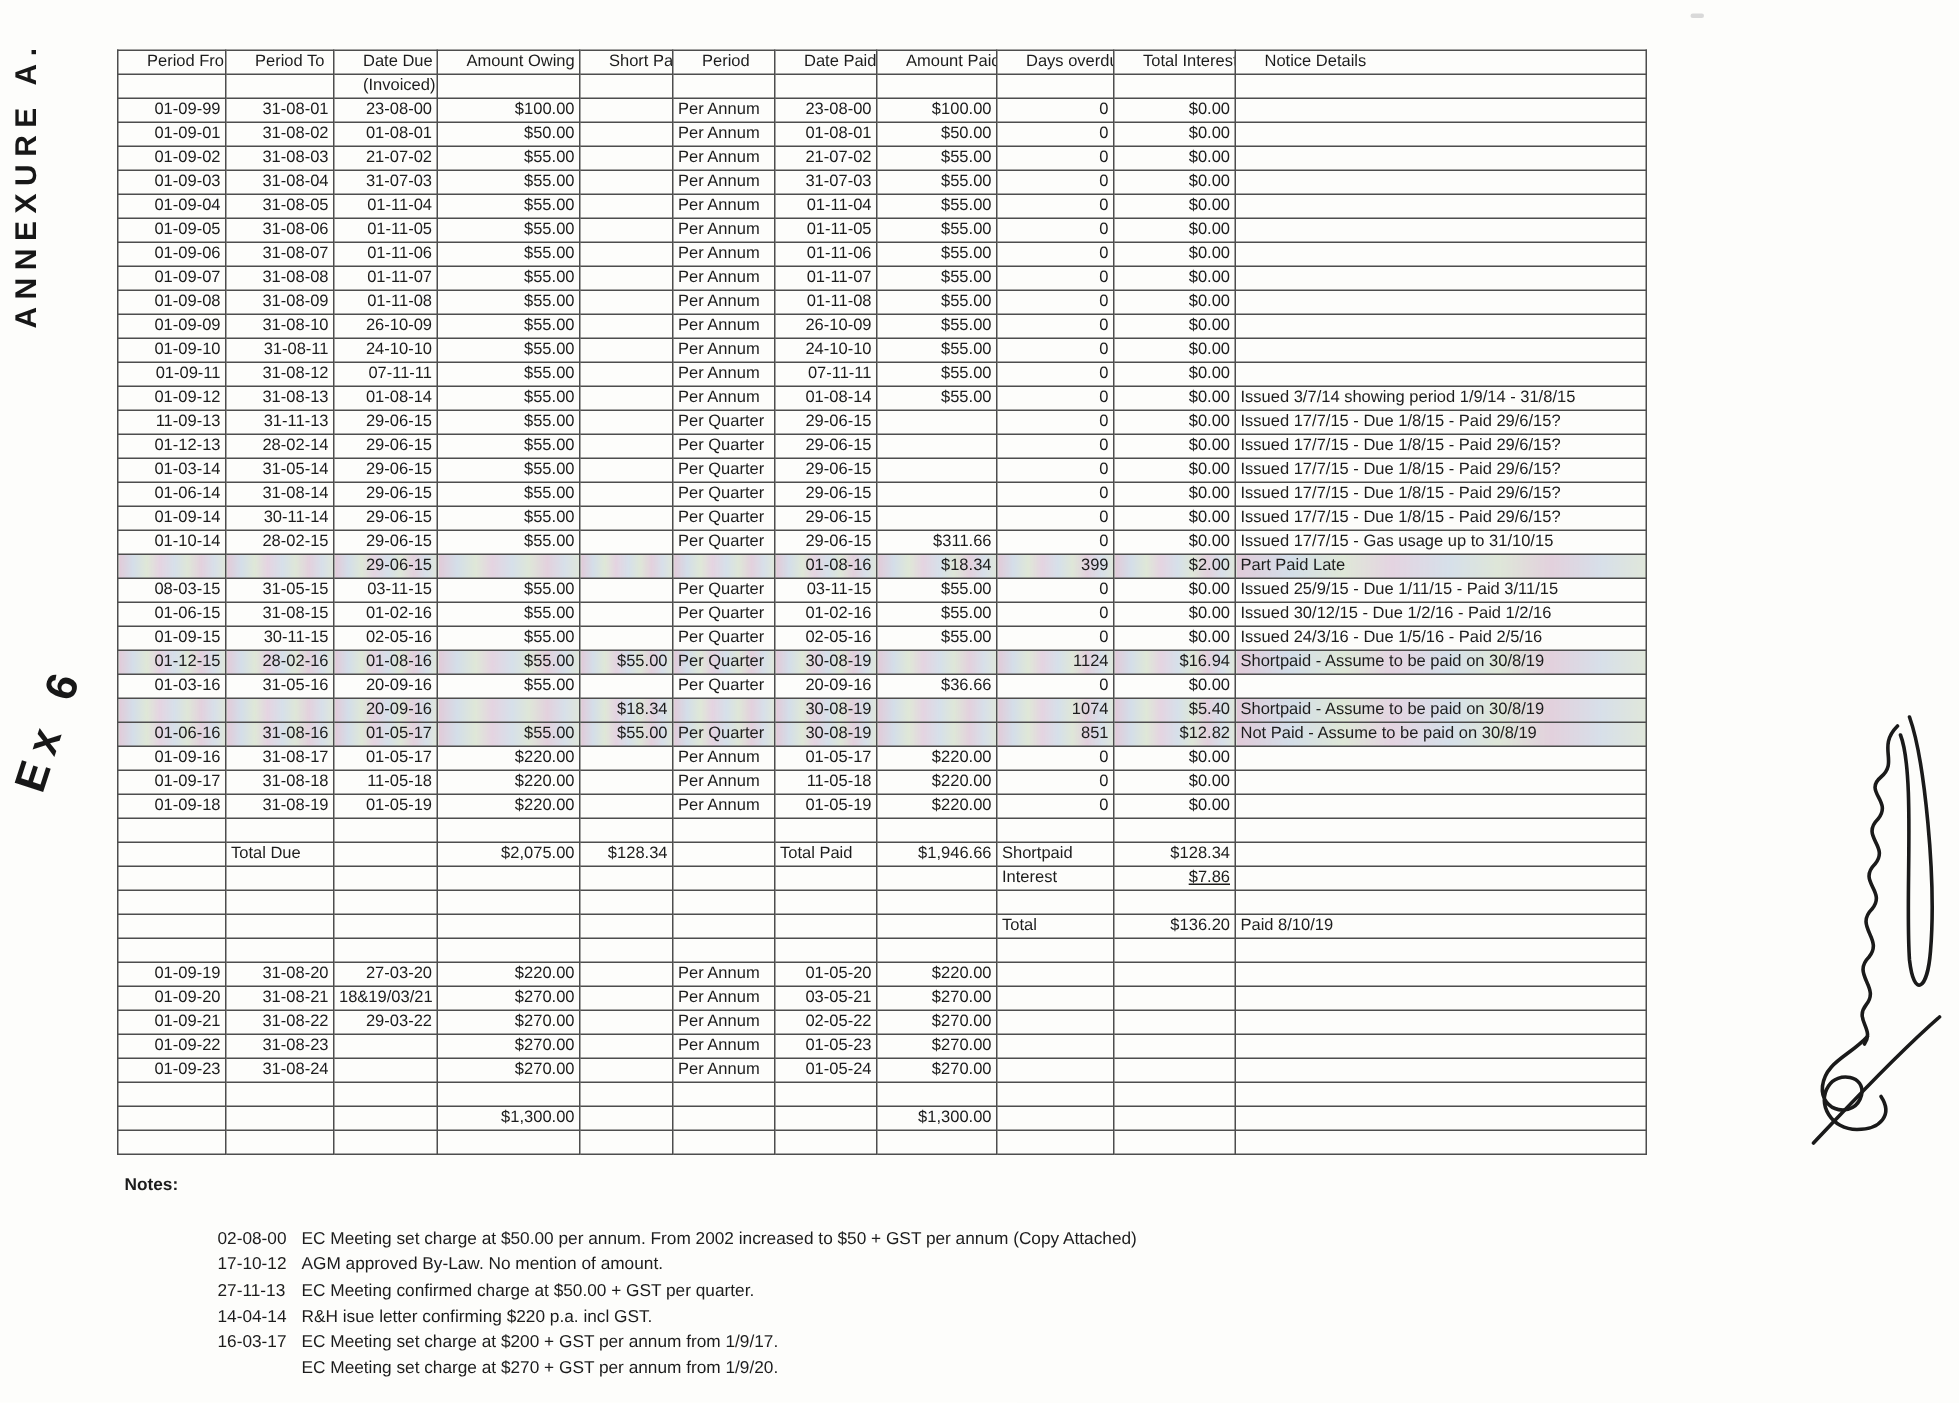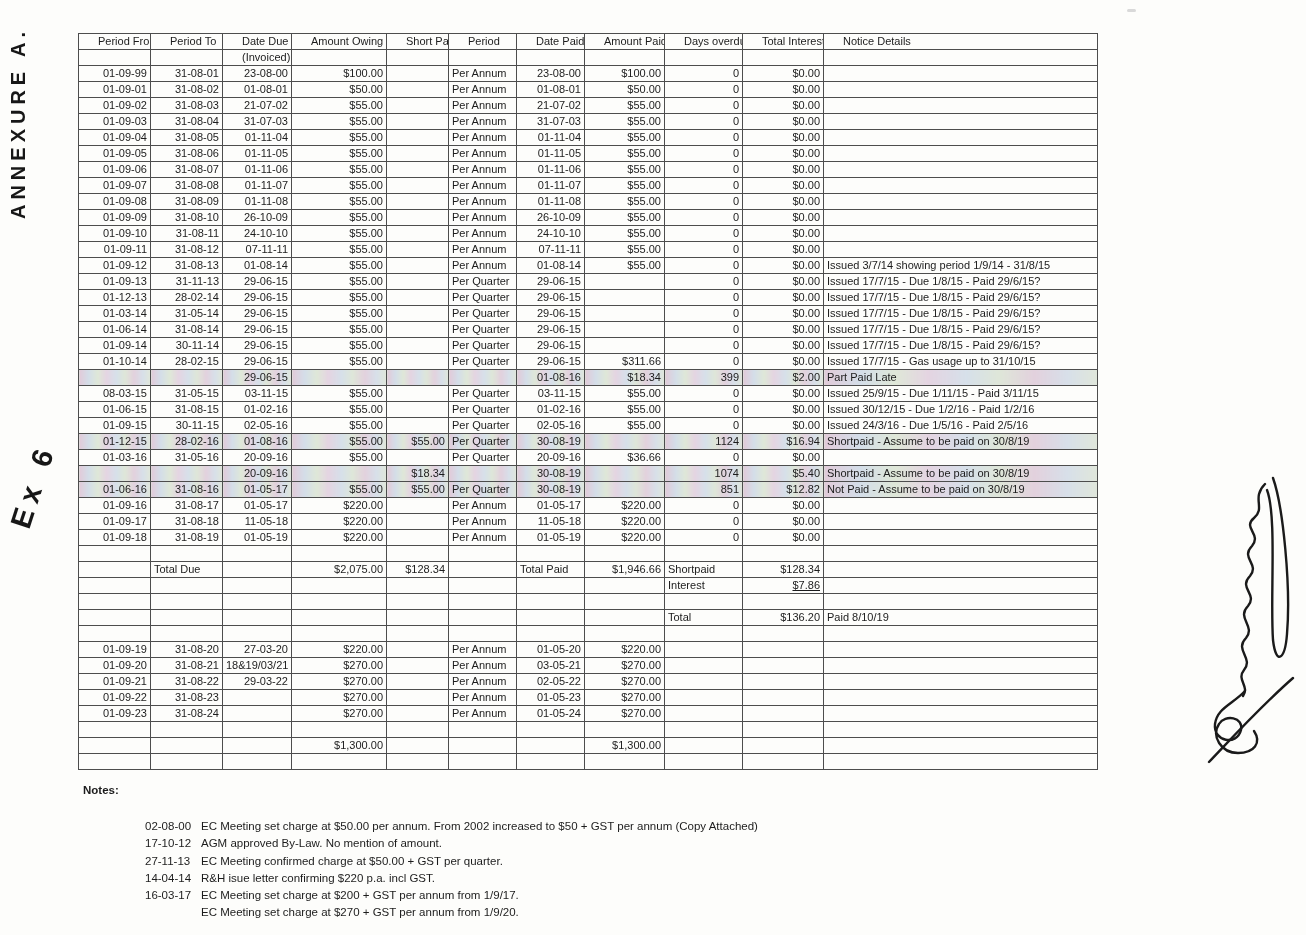--- a/index.html
+++ b/index.html
@@ -263,21 +263,21 @@
           <td>$55.00</td>
           <td></td>
           <td>Per Annum</td>
           <td>01-08-14</td>
           <td>$55.00</td>
           <td>0</td>
           <td>$0.00</td>
           <td>Issued 3/7/14 showing period 1/9/14 - 31/8/15</td>
         </tr>
         <tr>
-          <td>01-09-13</td>
+          <td>11-09-13</td>
           <td>31-11-13</td>
           <td>29-06-15</td>
           <td>$55.00</td>
           <td></td>
           <td>Per Quarter</td>
           <td>29-06-15</td>
           <td></td>
           <td>0</td>
           <td>$0.00</td>
           <td>Issued 17/7/15 - Due 1/8/15 - Paid 29/6/15?</td>

